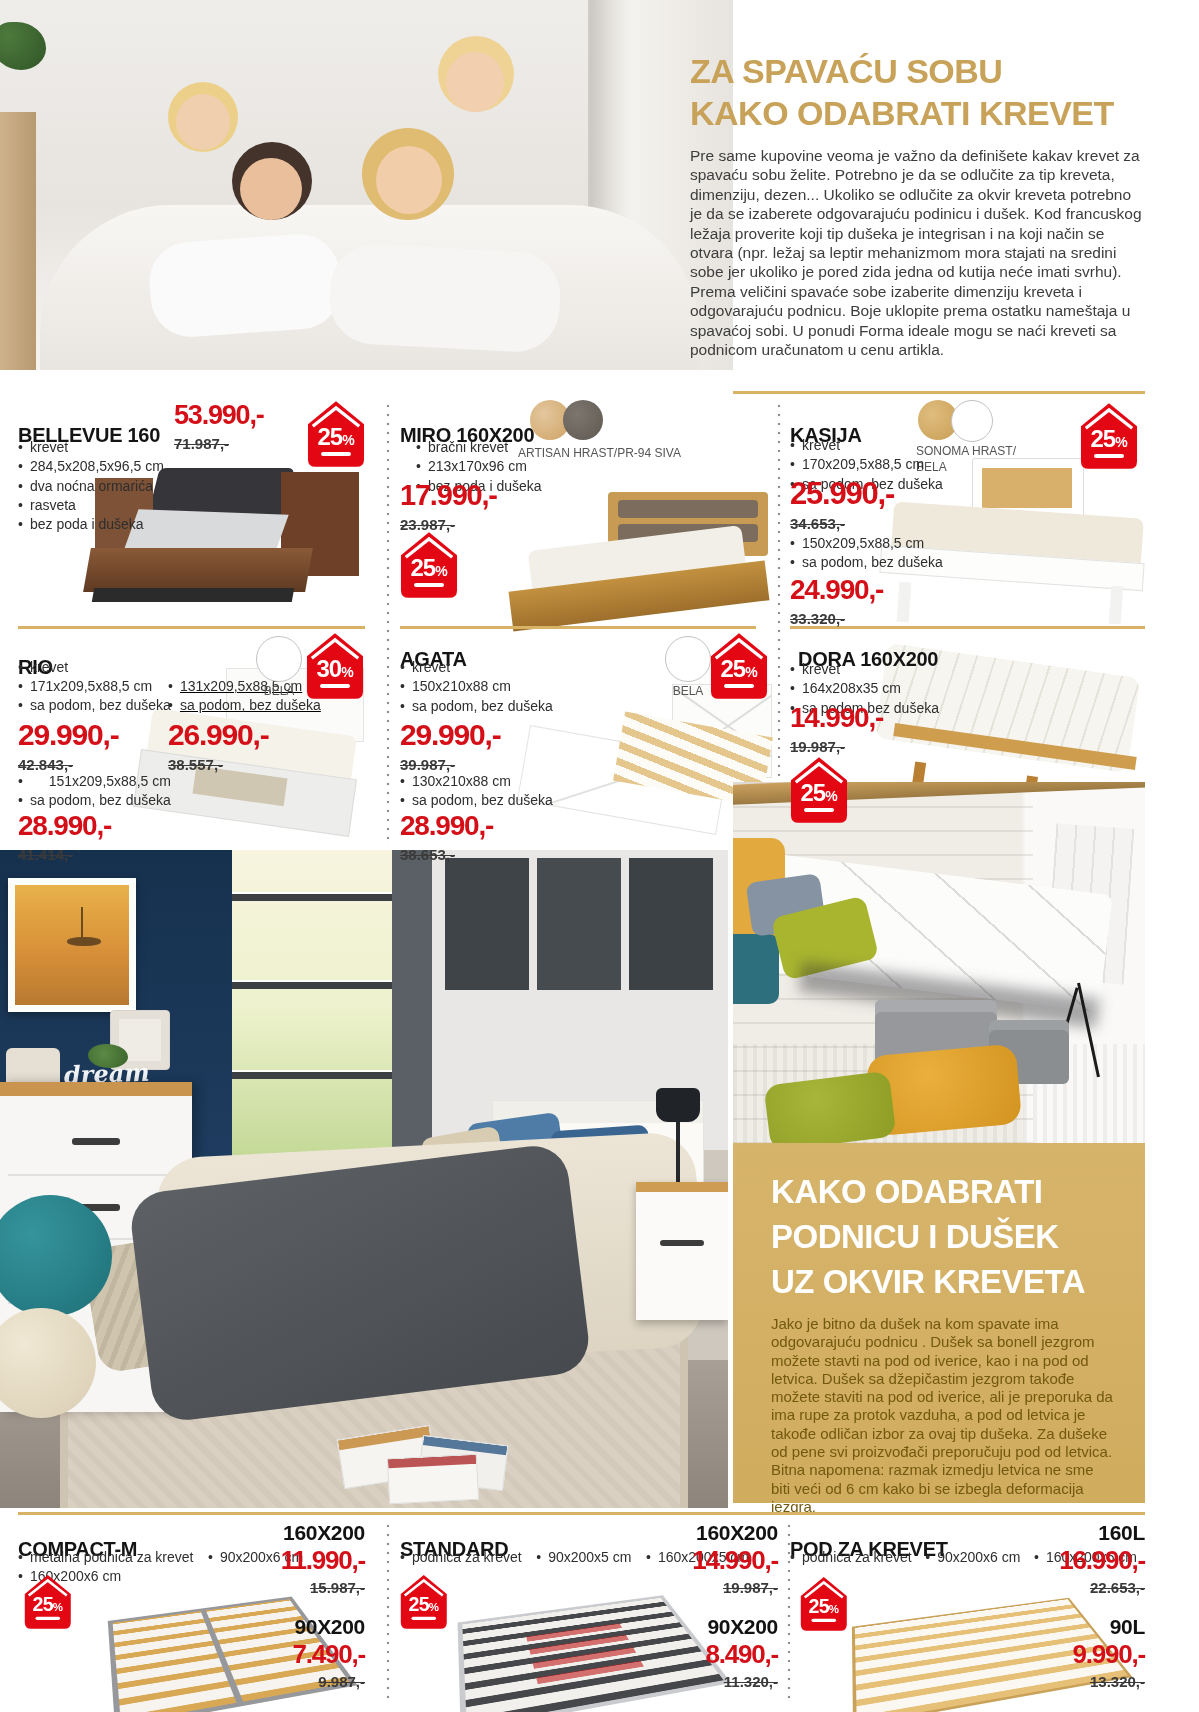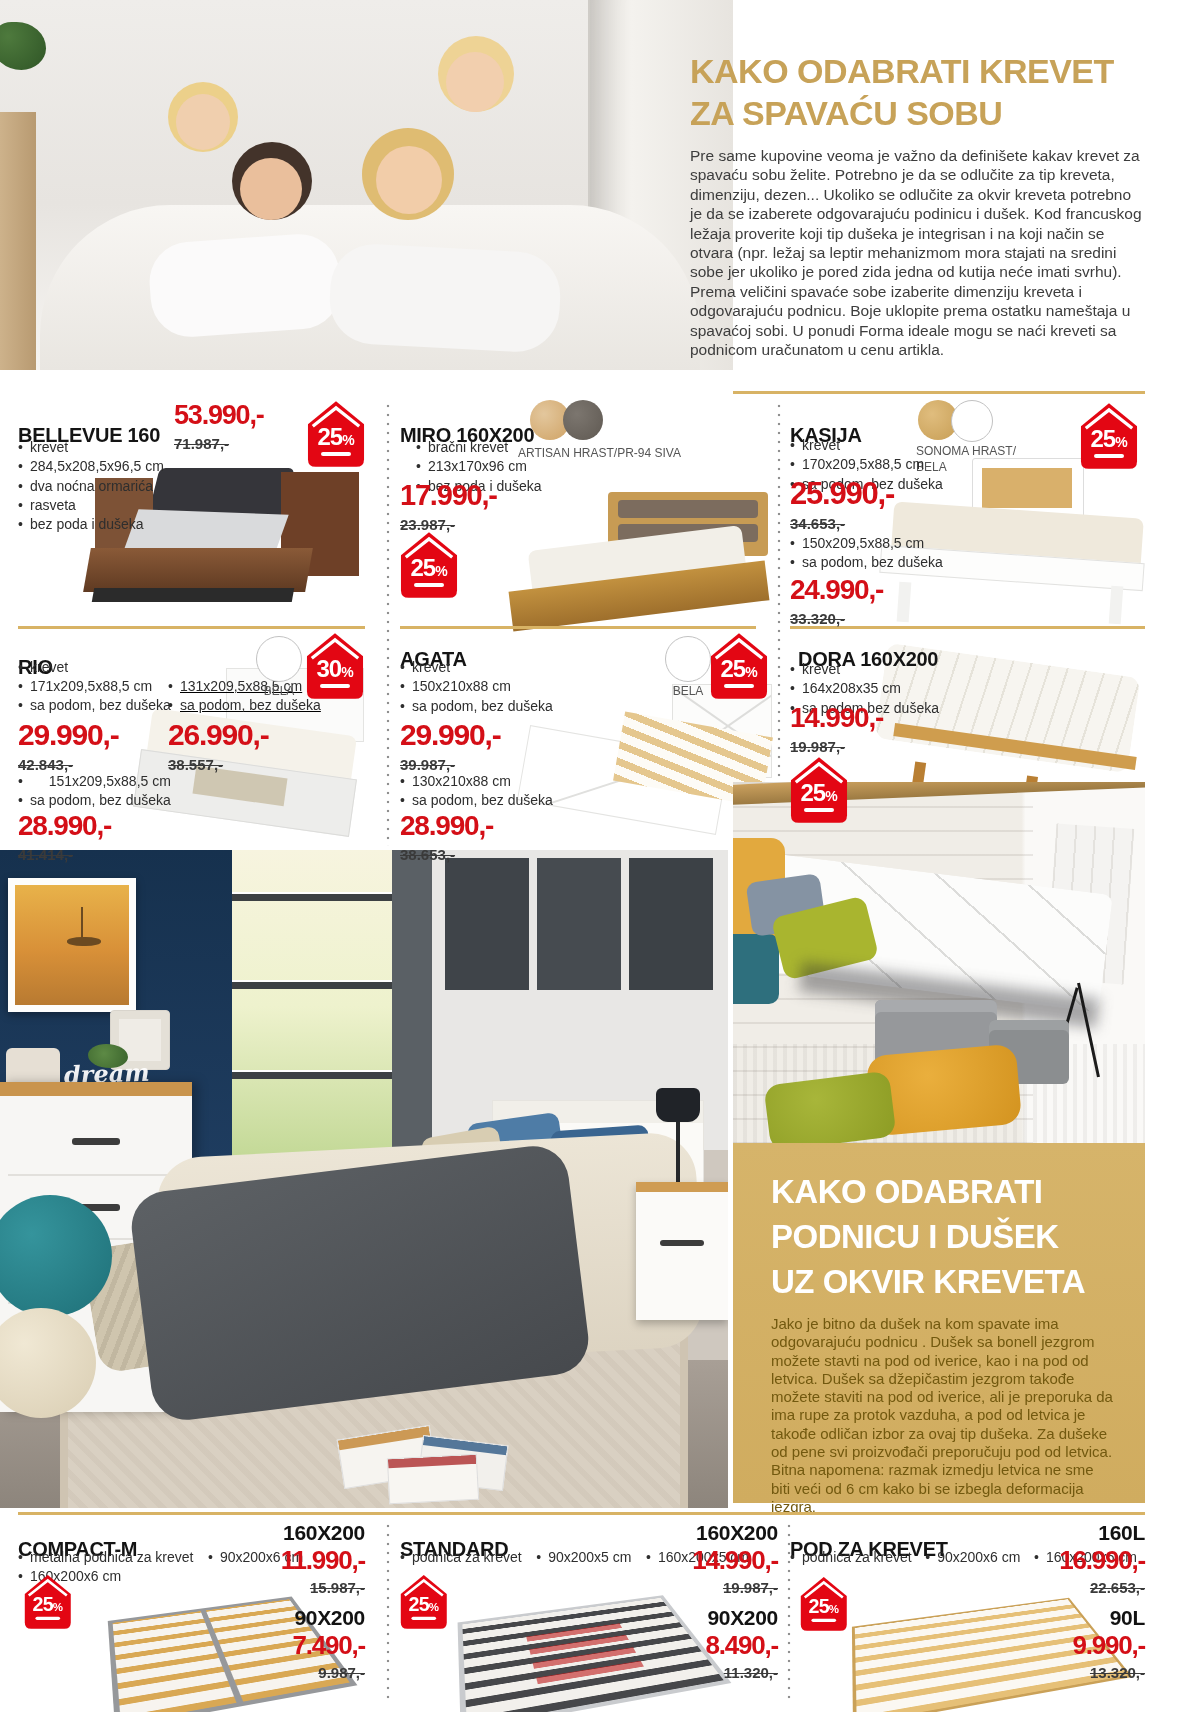--- a/index.html
+++ b/index.html
@@ -12,21 +12,21 @@
   .bul{position:relative;padding-left:12px;font:400 14px/1.38 "Liberation Sans",sans-serif;color:#2e2e2e;white-space:nowrap;z-index:4;}
   .bul::before{content:"•";position:absolute;left:0;top:0;color:#2e2e2e;}
   .buls{position:absolute;z-index:4;}
   .price{font:700 30px/1 "Liberation Sans",sans-serif;color:#d40f17;letter-spacing:-1.2px;white-space:nowrap;}
   .p27{font-size:27px}.p28{font-size:28px}.p29{font-size:29px}.p31{font-size:31px}.p26{font-size:26px}
   .oldp{font:700 15px/1 "Liberation Sans",sans-serif;color:#3a3a3a;text-decoration:line-through;margin-top:7px;white-space:nowrap;}
   .pgroup{position:absolute;z-index:4;}
   .psz{font:700 21px/1 "Liberation Sans",sans-serif;color:#121212;letter-spacing:-.3px;}
   .sizeblock{position:absolute;text-align:right;z-index:5;}
   .sizeblock .price{margin-top:4px;}
-  .sizeblock .psz{margin-top:12px;}
+  .sizeblock .psz{margin-top:21px;}
   .swlbl{position:absolute;font:400 12px/1.3 "Liberation Sans",sans-serif;color:#555;z-index:4;}
 
   
   .badge{position:absolute;width:58px;height:68px;z-index:6;}
   .badge svg{position:absolute;left:0;top:0;width:100%;height:100%;}
   .bwrap{position:absolute;left:0;right:0;top:25px;text-align:center;color:#fff;z-index:2;}
   .bn{font:700 24px/1 "Liberation Sans",sans-serif;letter-spacing:-1px;}
   .bp{font:700 14px/1 "Liberation Sans",sans-serif;}
   .bu{display:block;width:30px;height:3.5px;background:#fff;margin:3px auto 0;border-radius:2px;}
   .badge.sm{transform:scale(.82);transform-origin:top left;}
@@ -94,22 +94,22 @@
     <div class="sh" style="left:240px;top:158px;width:62px;height:62px;border-radius:50%;background:#eabf9c;"></div>
     <div class="sh" style="left:362px;top:128px;width:92px;height:92px;border-radius:50%;background:#dfbc72;"></div>
     <div class="sh" style="left:376px;top:146px;width:66px;height:68px;border-radius:50%;background:#f2cda9;"></div>
     <div class="sh" style="left:438px;top:36px;width:76px;height:76px;border-radius:50%;background:#eed395;"></div>
     <div class="sh" style="left:446px;top:52px;width:58px;height:60px;border-radius:50%;background:#f2cfae;"></div>
     <div class="sh" style="left:150px;top:238px;width:190px;height:95px;border-radius:40px;background:#fbfafa;transform:rotate(-4deg);"></div>
     <div class="sh" style="left:330px;top:248px;width:230px;height:100px;border-radius:44px;background:#f6f5f4;transform:rotate(3deg);"></div>
   </div>
 
   <div class="goldtitle">
+    <div>ZA SPAVAĆU SOBU</div>
     <div>KAKO ODABRATI KREVET</div>
-    <div>ZA SPAVAĆU SOBU</div>
   </div>
   <p class="intro">Pre same kupovine veoma je važno da definišete kakav krevet za spavaću sobu želite. Potrebno je da se odlučite za tip kreveta, dimenziju, dezen... Ukoliko se odlučite za okvir kreveta potrebno je da se izaberete odgovarajuću podinicu i dušek. Kod francuskog ležaja proverite koji tip dušeka je integrisan i na koji način se otvara (npr. ležaj sa leptir mehanizmom mora stajati na sredini sobe jer ukoliko je pored zida jedna od kutija neće imati svrhu). Prema veličini spavaće sobe izaberite dimenziju kreveta i odgovarajuću podnicu. Boje uklopite prema ostatku nameštaja u spavaćoj sobi. U ponudi Forma ideale mogu se naći kreveti sa podnicom uračunatom u cenu artikla.</p>
   <div class="goldrule" style="left:733px;top:391px;width:412px;"></div>
 
   <div class="vdots" style="left:386px;top:404px;height:442px;"></div>
   <div class="vdots" style="left:777px;top:404px;height:374px;"></div>
   <div class="vdots" style="left:386px;top:1524px;height:178px;"></div>
   <div class="vdots" style="left:787px;top:1524px;height:178px;"></div>
 
   <section class="abs" style="left:18px;top:400px;width:347px;height:230px;">

